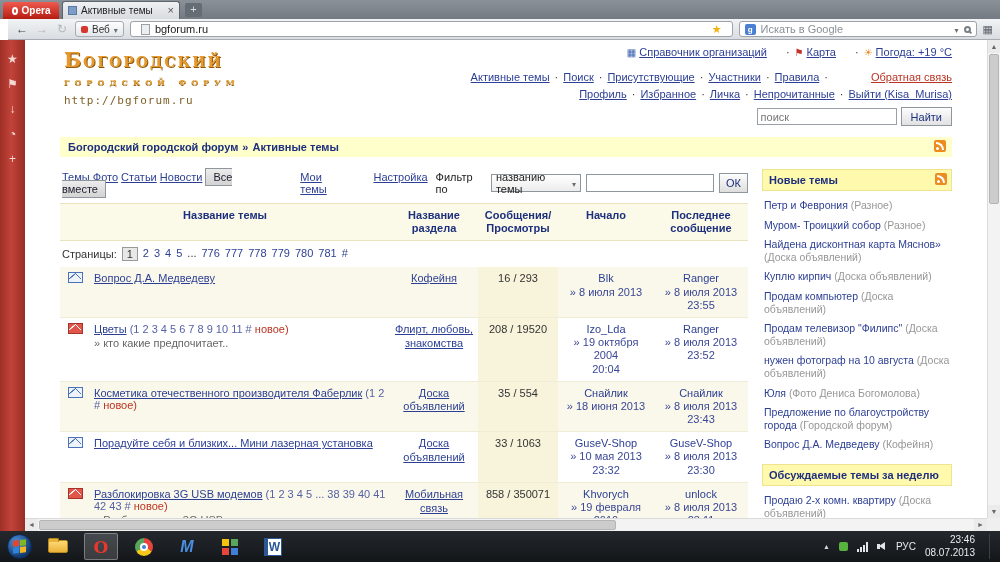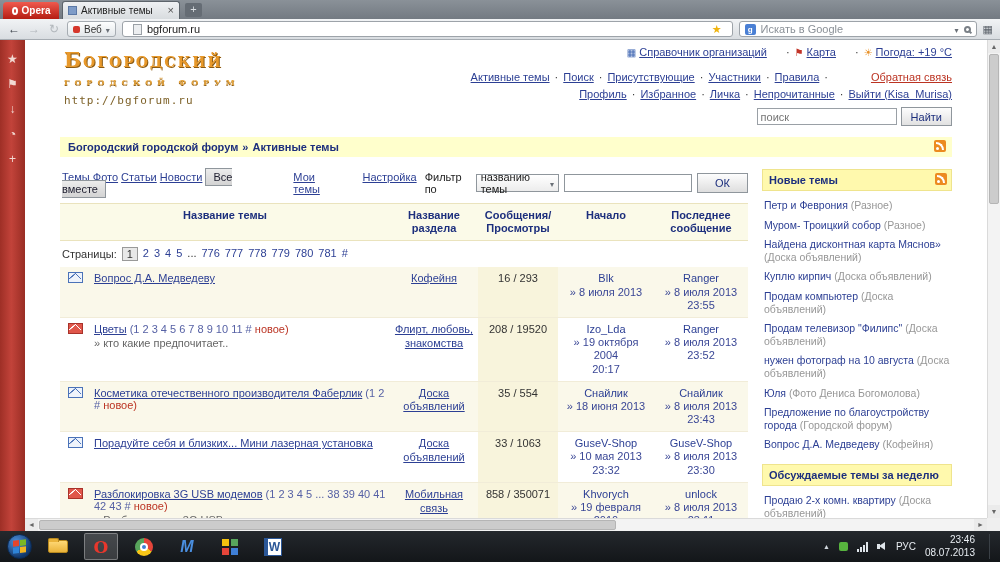--- a/index.html
+++ b/index.html
@@ -18,21 +18,21 @@
     border-radius:3px 3px 0 0; background:linear-gradient(#eff1f3,#d8dcdf); display:flex; align-items:center; gap:4px;
     padding:0 5px; font-size:10px; color:#222; }
   .tab-favicon { width:9px; height:9px; background:#7e9cc8; border:1px solid #5a78a6; flex:0 0 auto; }
   .btab-title { flex:1; overflow:hidden; white-space:nowrap; }
   .tab-close { color:#555; font-size:11px; line-height:1; }
   .tab-close::before { content:"×"; }
   .newtab { position:absolute; left:185px; top:3px; width:17px; height:14px; border-radius:2px; background:#656c74;
     color:#d9dde1; font-size:11px; line-height:12px; text-align:center; }
   .newtab::before { content:"+"; }
 
-  .toolbar { position:absolute; top:19px; left:0; right:0; height:21px; border-bottom:1px solid #a6acb2;
+  .toolbar { position:absolute; top:19px; left:8px; right:0; height:21px; border-bottom:1px solid #a6acb2;
     background:linear-gradient(#f1f3f5,#d9dde1); display:flex; align-items:center; gap:6px; padding:0 7px; }
   .nav-ico { font-size:12px; color:#3c434a; width:14px; text-align:center; line-height:1; }
   .nav-ico.disabled { color:#b2b7bc; }
   .ico-back::before { content:"←"; }
   .ico-fwd::before { content:"→"; }
   .ico-reload::before { content:"↻"; }
   .web-btn { height:16px; border:1px solid #a6acb2; border-radius:3px; background:linear-gradient(#fdfefe,#e3e7ea);
     display:flex; align-items:center; gap:4px; padding:0 5px; font-size:10px; color:#333; }
   .web-dot { width:7px; height:7px; border-radius:2px; background:#d6372c; }
   .caret::before { content:"▾"; color:#6a7077; font-size:8px; }
@@ -122,21 +122,21 @@
 
   .controls { display:flex; align-items:center; gap:8px; margin:2px 0 8px 2px; }
   .tab-lnk { color:var(--link); text-decoration:underline; }
   .tab-lnk.active { background:linear-gradient(#ececec,#d3d3d3); border:1px solid #8f969c; padding:2px 7px;
     text-decoration:none; color:#223; }
   .ctl-links { display:flex; gap:24px; margin-left:16px; }
   .filter-group { margin-left:auto; display:flex; align-items:center; gap:5px; }
   .select { border:1px solid #8f969c; background:linear-gradient(#fff,#ececec); height:18px; display:flex;
     align-items:center; padding:0 4px; }
   .filter-input { width:128px; height:18px; border:1px solid #8f969c; }
-  .ok-btn { height:20px; border:1px solid #8f969c; background:linear-gradient(#fdfdfd,#dedede); padding:0 17px;
+  .ok-btn { height:20px; border:1px solid #8f969c; background:linear-gradient(#fdfdfd,#dedede); padding:0 6px;
     color:var(--navy); font-family:"Liberation Sans", sans-serif; font-size:11px; }
 
   .theader { display:grid; grid-template-columns:330px 88px 80px 96px 94px; background:#fbfae8;
     border-top:1px solid #eae3bd; border-bottom:1px solid #eae3bd; }
   .th { padding:5px 4px; text-align:center; font-weight:bold; color:var(--navy); line-height:1.2; }
   .pages-row { padding:6px 2px; display:flex; gap:5px; align-items:center; color:#333; }
   .pg-current { border:1px solid #999; background:#e8e8e8; padding:0 4px; color:#333; }
   .pg-lnk { color:var(--link); }
   .pg-ellipsis { color:#333; }
 
@@ -380,21 +380,21 @@
       <span class="t-new">новое)</span>
       <div class="t-sub">» кто какие предпочитает..</div>
     </div>
     <div class="c-section">
       <a>Флирт, любовь, знакомства</a>
     </div>
     <div class="c-counts">208 / 19520</div>
     <div class="c-start">
       <div><a class="u-lnk">Izo_Lda</a></div>
       <div class="d-txt">» 19 октября 2004</div>
-      <div class="d-txt">20:17</div>
+      <div class="d-txt">20:04</div>
     </div>
     <div class="c-last">
       <div><a class="u-lnk">Ranger</a></div>
       <div class="d-txt">» 8 июля 2013</div>
       <div class="d-txt">23:52</div>
     </div>
   </div>
               <div class="trow alt">
     <div class="c-icon">
       <span class="env"></span>

